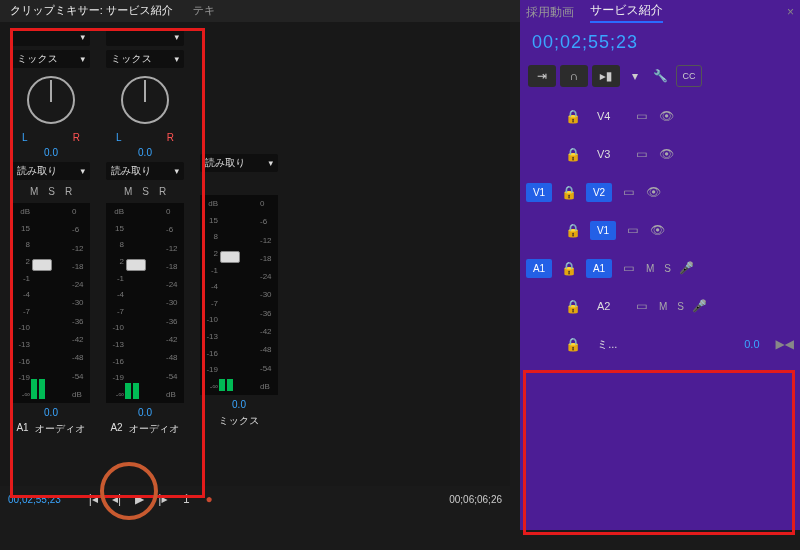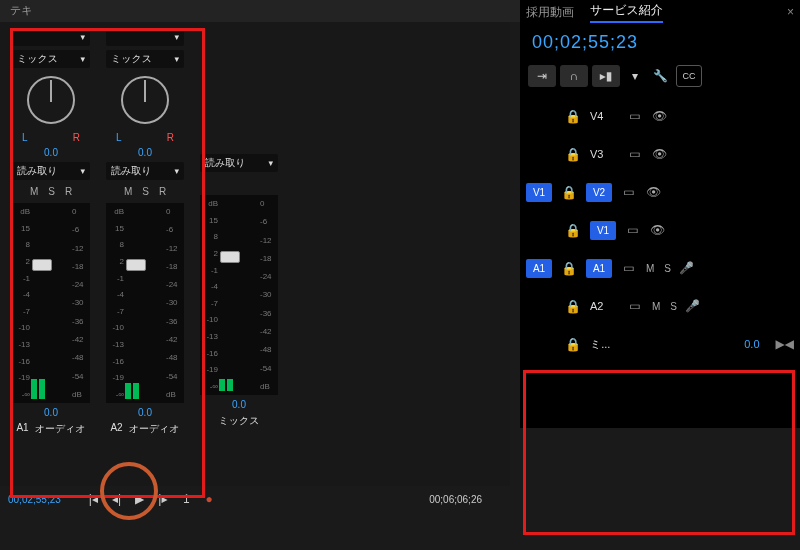--- a/index.html
+++ b/index.html
@@ -19,52 +19,53 @@
   .readval { color: #3aa6ff; font-size: 10px; }
   .msr-row { display: flex; gap: 10px; font-size: 10px; color: #aaa; margin: 2px 0; }
   .fader-box { width: 78px; height: 200px; background: #0b0b0b; position: relative; display: flex; }
   .scale { display: flex; flex-direction: column; justify-content: space-between; font-size: 8px; color: #777; padding: 4px 0; width: 18px; text-align: right; }
   .meter-col { width: 22px; display: flex; align-items: flex-end; padding-bottom: 4px; }
   .meter { width: 6px; background: linear-gradient(to top, #0b5, #0b5); margin: 0 1px; }
   .fader-thumb { position: absolute; width: 20px; height: 12px; background: #ddd; border: 1px solid #888; left: 20px; border-radius: 2px; }
   .track-label { font-size: 10px; color: #ddd; display: flex; gap: 6px; }
   .bottom-bar { position: absolute; bottom: 0; left: 0; width: 510px; height: 26px; background: #1a1a1a; display: flex; align-items: center; font-size: 10px; padding: 0 8px; gap: 18px; color: #3aa6ff; }
   .bottom-bar .tc { color: #3aa6ff; }
-  .bottom-bar .dur { color: #ccc; margin-left: auto; margin-right: 20px; }
+  .bottom-bar .dur { color: #ccc; margin-left: auto; }
   .transport { display: flex; gap: 14px; color: #ccc; font-size: 12px; align-items: center; padding: 0 10px; }
   .rec { color: #c84a30; }
   .highlight-red { position: absolute; border: 3px solid #e41b1b; pointer-events: none; }
   .circle-orange { position: absolute; width: 58px; height: 58px; border: 4px solid #c85a30; border-radius: 50%; pointer-events: none; }
 
   
-  .right-panel { position: absolute; left: 520px; top: 0; width: 280px; height: 428px; background: #000000; }
+  .right-panel { position: absolute; left: 520px; top: 0; width: 280px; height: 530px; background: #4c1d95; }
   .rtabs { display: flex; height: 24px; font-size: 12px; align-items: center; padding: 0 6px; gap: 16px; }
   .rtab { color: #999; cursor: pointer; }
   .rtab.active { color: #eee; border-bottom: 2px solid #2b6bff; padding-bottom: 2px; }
   .close-x { margin-left: auto; color: #888; }
   .timecode { color: #3aa6ff; font-size: 18px; font-weight: 500; padding: 8px 12px; letter-spacing: 1px; }
   .toolbtns { display: flex; gap: 4px; padding: 4px 8px; align-items: center; }
   .tbtn { width: 28px; height: 22px; background: #2c2c2c; display: flex; align-items: center; justify-content: center; font-size: 12px; color: #ccc; border-radius: 3px; cursor: pointer; }
   .tbtn.sm { background: none; width: 22px; }
   .track-rows { padding: 6px 0; }
   .trow { display: flex; align-items: center; height: 38px; padding: 0 6px; gap: 8px; font-size: 11px; }
   .tlock { width: 18px; text-align: center; color: #999; font-size: 13px; }
-  .tname { width: 28px; color: #ddd; }
+  .tname { width: 28px; color: #ddd; margin-left: 7px; }
   .ticon { width: 18px; font-size: 12px; color: #aaa; text-align: center; }
   .tchip { background: #2360e6; color: #fff; padding: 4px 6px; border-radius: 2px; font-size: 10px; min-width: 26px; text-align: center; }
   .teye { color: #aaa; font-size: 12px; }
   .tms { display: flex; gap: 10px; color: #aaa; font-size: 10px; }
   .mic { color: #aaa; font-size: 12px; }
   .tval { color: #3aa6ff; font-size: 11px; margin-left: auto; margin-right: 8px; }
   .spk { color: #888; font-size: 12px; }
 </style>
 </head>
 <body>
 
 <div class="tabs-row">
+  <div class="tab active">クリップミキサー: サービス紹介</div>
   <div class="tab">テキ</div>
 </div>
 
 <div class="left-panel">
   <div class="mixer-area">
 
     <div class="channel">
       <div class="dropdown">
           <span></span>
           <span class="chev">▾</span>

